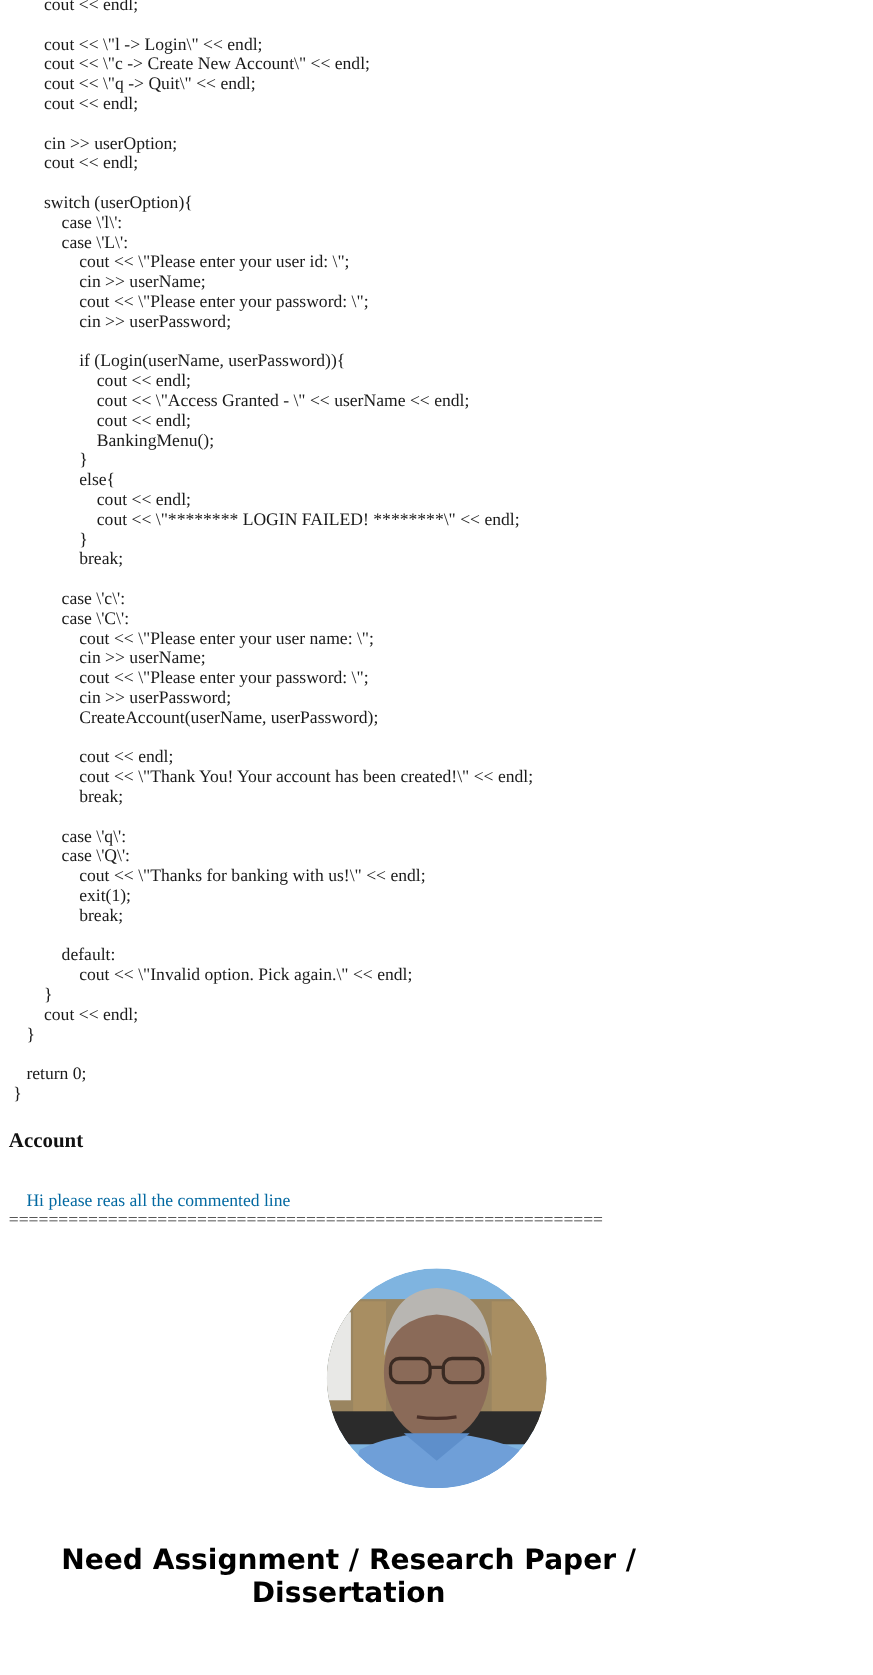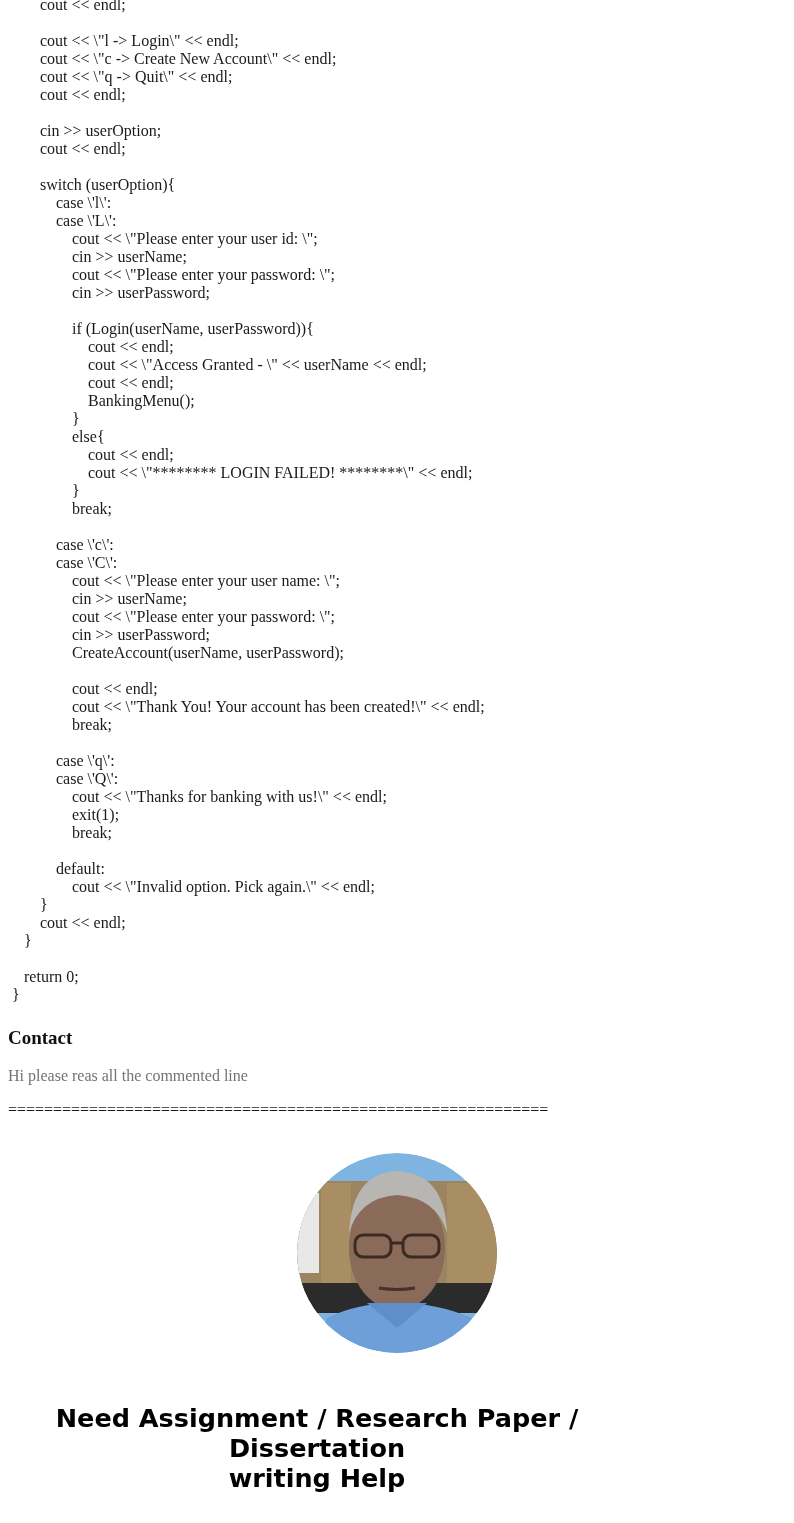--- a/index.html
+++ b/index.html
@@ -30,24 +30,24 @@
       margin: 0;
       font-size: 19px;
       font-weight: bold;
       line-height: 24px;
       color: #111;
     }
     .solution-text {
       position: absolute;
       left: 8px;
       top: 1066px;
-      margin: 0;
+      margin: 16px;
       font-size: 16px;
       line-height: 20px;
-      color: #737373;
+      color: #0369a1;
     }
     .rule-text {
       position: absolute;
       left: 8px;
       top: 1100px;
       margin: 0;
       font-size: 16px;
       line-height: 20px;
       letter-spacing: -0.02px;
       color: #1a1a1a;
@@ -74,21 +74,21 @@
       line-height: 30px;
       color: #000;
     }
     .promo span { display: block; }
   </style>
 </head>
 <body>
 
 <pre class="code" id="code-block"><span class="ln">        cout &lt;&lt; endl;</span><span class="ln"></span><span class="ln">        cout &lt;&lt; \"l -&gt; Login\" &lt;&lt; endl;</span><span class="ln">        cout &lt;&lt; \"c -&gt; Create New Account\" &lt;&lt; endl;</span><span class="ln">        cout &lt;&lt; \"q -&gt; Quit\" &lt;&lt; endl;</span><span class="ln">        cout &lt;&lt; endl;</span><span class="ln"></span><span class="ln">        cin &gt;&gt; userOption;</span><span class="ln">        cout &lt;&lt; endl;</span><span class="ln"></span><span class="ln">        switch (userOption){</span><span class="ln">            case \'l\':</span><span class="ln">            case \'L\':</span><span class="ln">                cout &lt;&lt; \"Please enter your user id: \";</span><span class="ln">                cin &gt;&gt; userName;</span><span class="ln">                cout &lt;&lt; \"Please enter your password: \";</span><span class="ln">                cin &gt;&gt; userPassword;</span><span class="ln"></span><span class="ln">                if (Login(userName, userPassword)){</span><span class="ln">                    cout &lt;&lt; endl;</span><span class="ln">                    cout &lt;&lt; \"Access Granted - \" &lt;&lt; userName &lt;&lt; endl;</span><span class="ln">                    cout &lt;&lt; endl;</span><span class="ln">                    BankingMenu();</span><span class="ln">                }</span><span class="ln">                else{</span><span class="ln">                    cout &lt;&lt; endl;</span><span class="ln">                    cout &lt;&lt; \"******** LOGIN FAILED! ********\" &lt;&lt; endl;</span><span class="ln">                }</span><span class="ln">                break;</span><span class="ln"></span><span class="ln">            case \'c\':</span><span class="ln">            case \'C\':</span><span class="ln">                cout &lt;&lt; \"Please enter your user name: \";</span><span class="ln">                cin &gt;&gt; userName;</span><span class="ln">                cout &lt;&lt; \"Please enter your password: \";</span><span class="ln">                cin &gt;&gt; userPassword;</span><span class="ln">                CreateAccount(userName, userPassword);</span><span class="ln"></span><span class="ln">                cout &lt;&lt; endl;</span><span class="ln">                cout &lt;&lt; \"Thank You! Your account has been created!\" &lt;&lt; endl;</span><span class="ln">                break;</span><span class="ln"></span><span class="ln">            case \'q\':</span><span class="ln">            case \'Q\':</span><span class="ln">                cout &lt;&lt; \"Thanks for banking with us!\" &lt;&lt; endl;</span><span class="ln">                exit(1);</span><span class="ln">                break;</span><span class="ln"></span><span class="ln">            default:</span><span class="ln">                cout &lt;&lt; \"Invalid option. Pick again.\" &lt;&lt; endl;</span><span class="ln">        }</span><span class="ln">        cout &lt;&lt; endl;</span><span class="ln">    }</span><span class="ln"></span><span class="ln">    return 0;</span><span class="ln"> }</span></pre>
 
-<h3 class="solution-heading">Contact</h3>
+<h3 class="solution-heading">Account</h3>
 <p class="solution-text">Hi please reas all the commented line</p>
 <p class="rule-text">============================================================</p>
 
 <div class="avatar">
   <svg width="200" height="200" viewBox="0 0 200 200">
     <defs>
       <clipPath id="c">
           <circle cx="100" cy="100" r="100"></circle>
         </clipPath>
     </defs>
@@ -106,14 +106,13 @@
       <rect x="106" y="82" width="36" height="22" rx="8" fill="none" stroke="#3a2a22" stroke-width="3"></rect>
       <line x1="94" y1="90" x2="106" y2="90" stroke="#3a2a22" stroke-width="3"></line>
       <path d="M82 135 Q100 138 118 135" fill="none" stroke="#4a3028" stroke-width="3"></path>
       <path d="M70 150 L100 175 L130 150" fill="#5e8fcb"></path>
     </g>
   </svg>
 </div>
 
 <div class="promo">
   <span>Need Assignment / Research Paper / Dissertation</span>
-  <span>writing Help</span>
 </div>
 
 </body></html>

